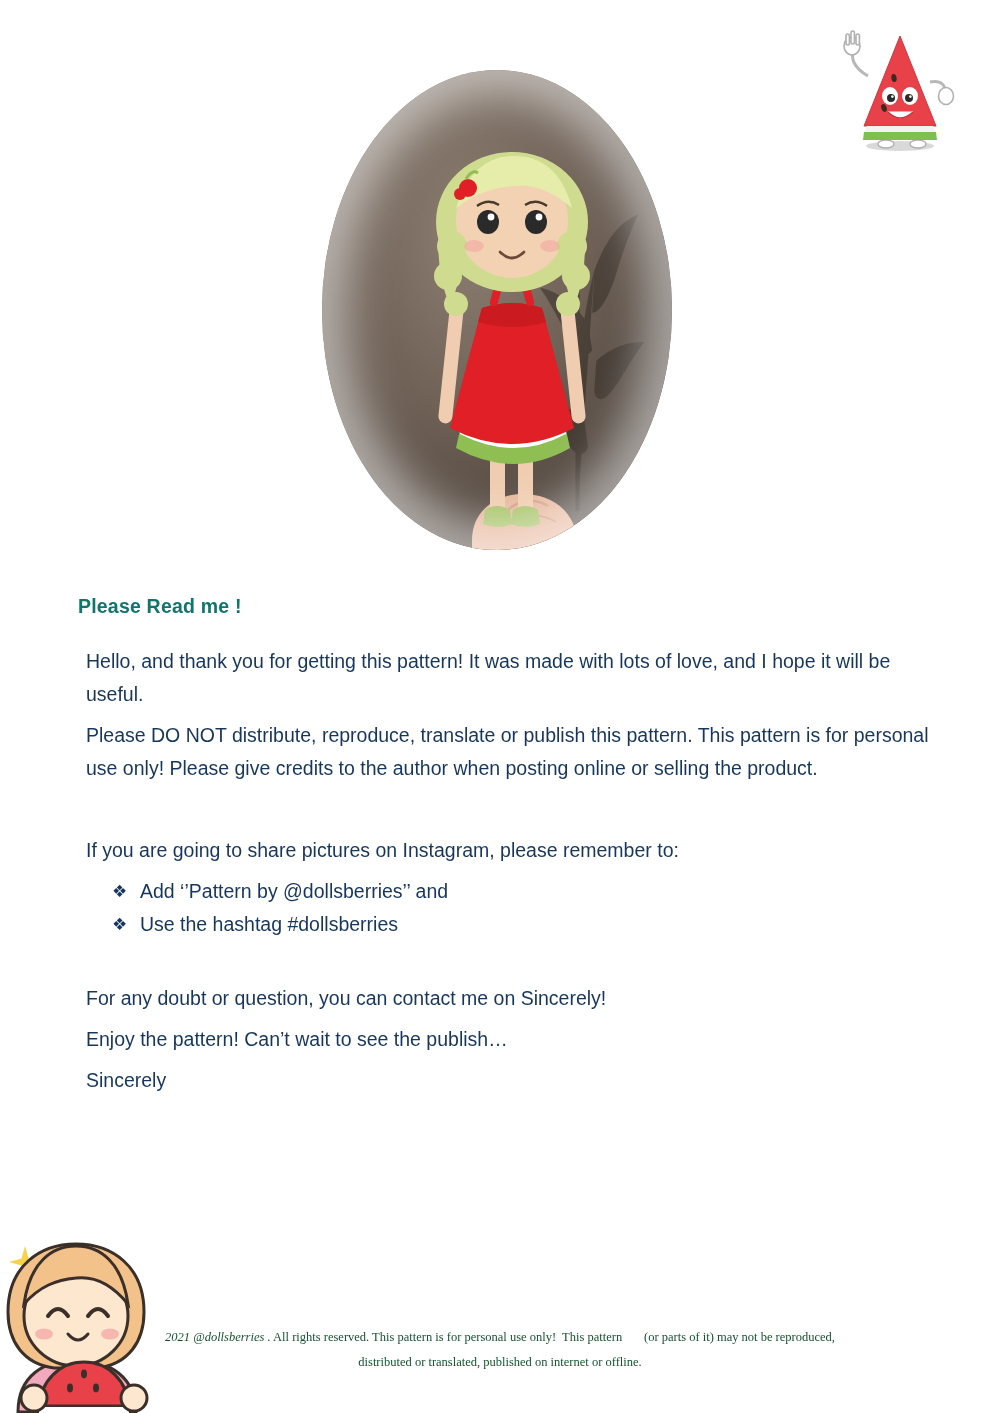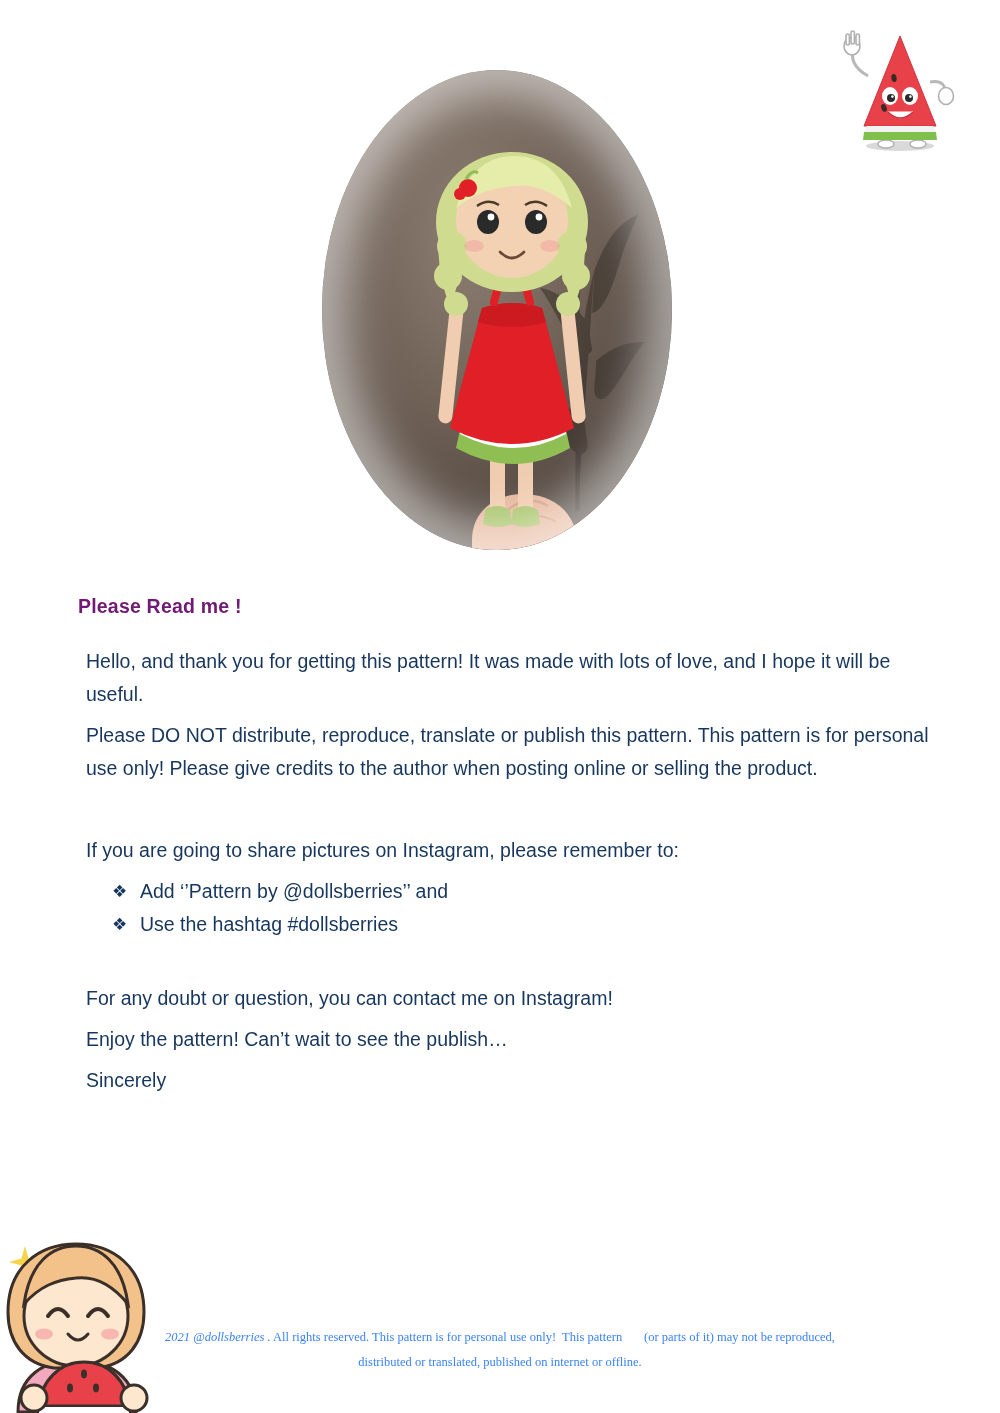--- a/index.html
+++ b/index.html
@@ -64,21 +64,21 @@
     position: absolute;
     left: 78px;
     top: 590px;
     width: 860px;
     color: #17365d;
     font-size: 19.5px;
     line-height: 33px;
     font-family: "Liberation Sans", sans-serif;
   }
   .heading {
-    color: #701a75;
+    color: #0f766e;
     font-weight: bold;
     font-size: 19.5px;
     margin: 0 0 22px 0;
     letter-spacing: .2px;
   }
   .para {
     margin: 8px;
   }
   .gap {
     height: 33px;
@@ -100,21 +100,21 @@
     font-size: 17px;
   }
 
   
   .footer {
     position: absolute;
     left: 0;
     right: 0;
     bottom: 38px;
     text-align: center;
-    color: #3b82f6;
+    color: #14532d;
     font-size: 12.5px;
     line-height: 25px;
     font-family: "Liberation Serif", serif;
   }
   .footer .ital {
     font-style: italic;
     font-family: "Liberation Serif", serif;
   }
   .footer .line1 span { white-space: pre; }
 
@@ -276,21 +276,21 @@
       <span>Add ‘’Pattern by @dollsberries’’ and</span>
     </li>
     <li>
       <span class="dia">❖</span>
       <span>Use the hashtag #dollsberries</span>
     </li>
   </ul>
 
   <div class="gap"></div>
 
-  <p class="para">For any doubt or question, you can contact me on Instagram!</p>
+  <p class="para">For any doubt or question, you can contact me on Sincerely!</p>
   <p class="para">Enjoy the pattern! Can’t wait to see the publish…</p>
   <p class="para">Sincerely</p>
 </div>
 
 <div class="sparkle">
   <svg viewBox="0 0 34 34" width="34" height="34" aria-hidden="true">
     <path d="M17 1 L20.5 13.5 L33 17 L20.5 20.5 L17 33 L13.5 20.5 L1 17 L13.5 13.5 Z" fill="#f6d34a"></path>
   </svg>
 </div>
 

